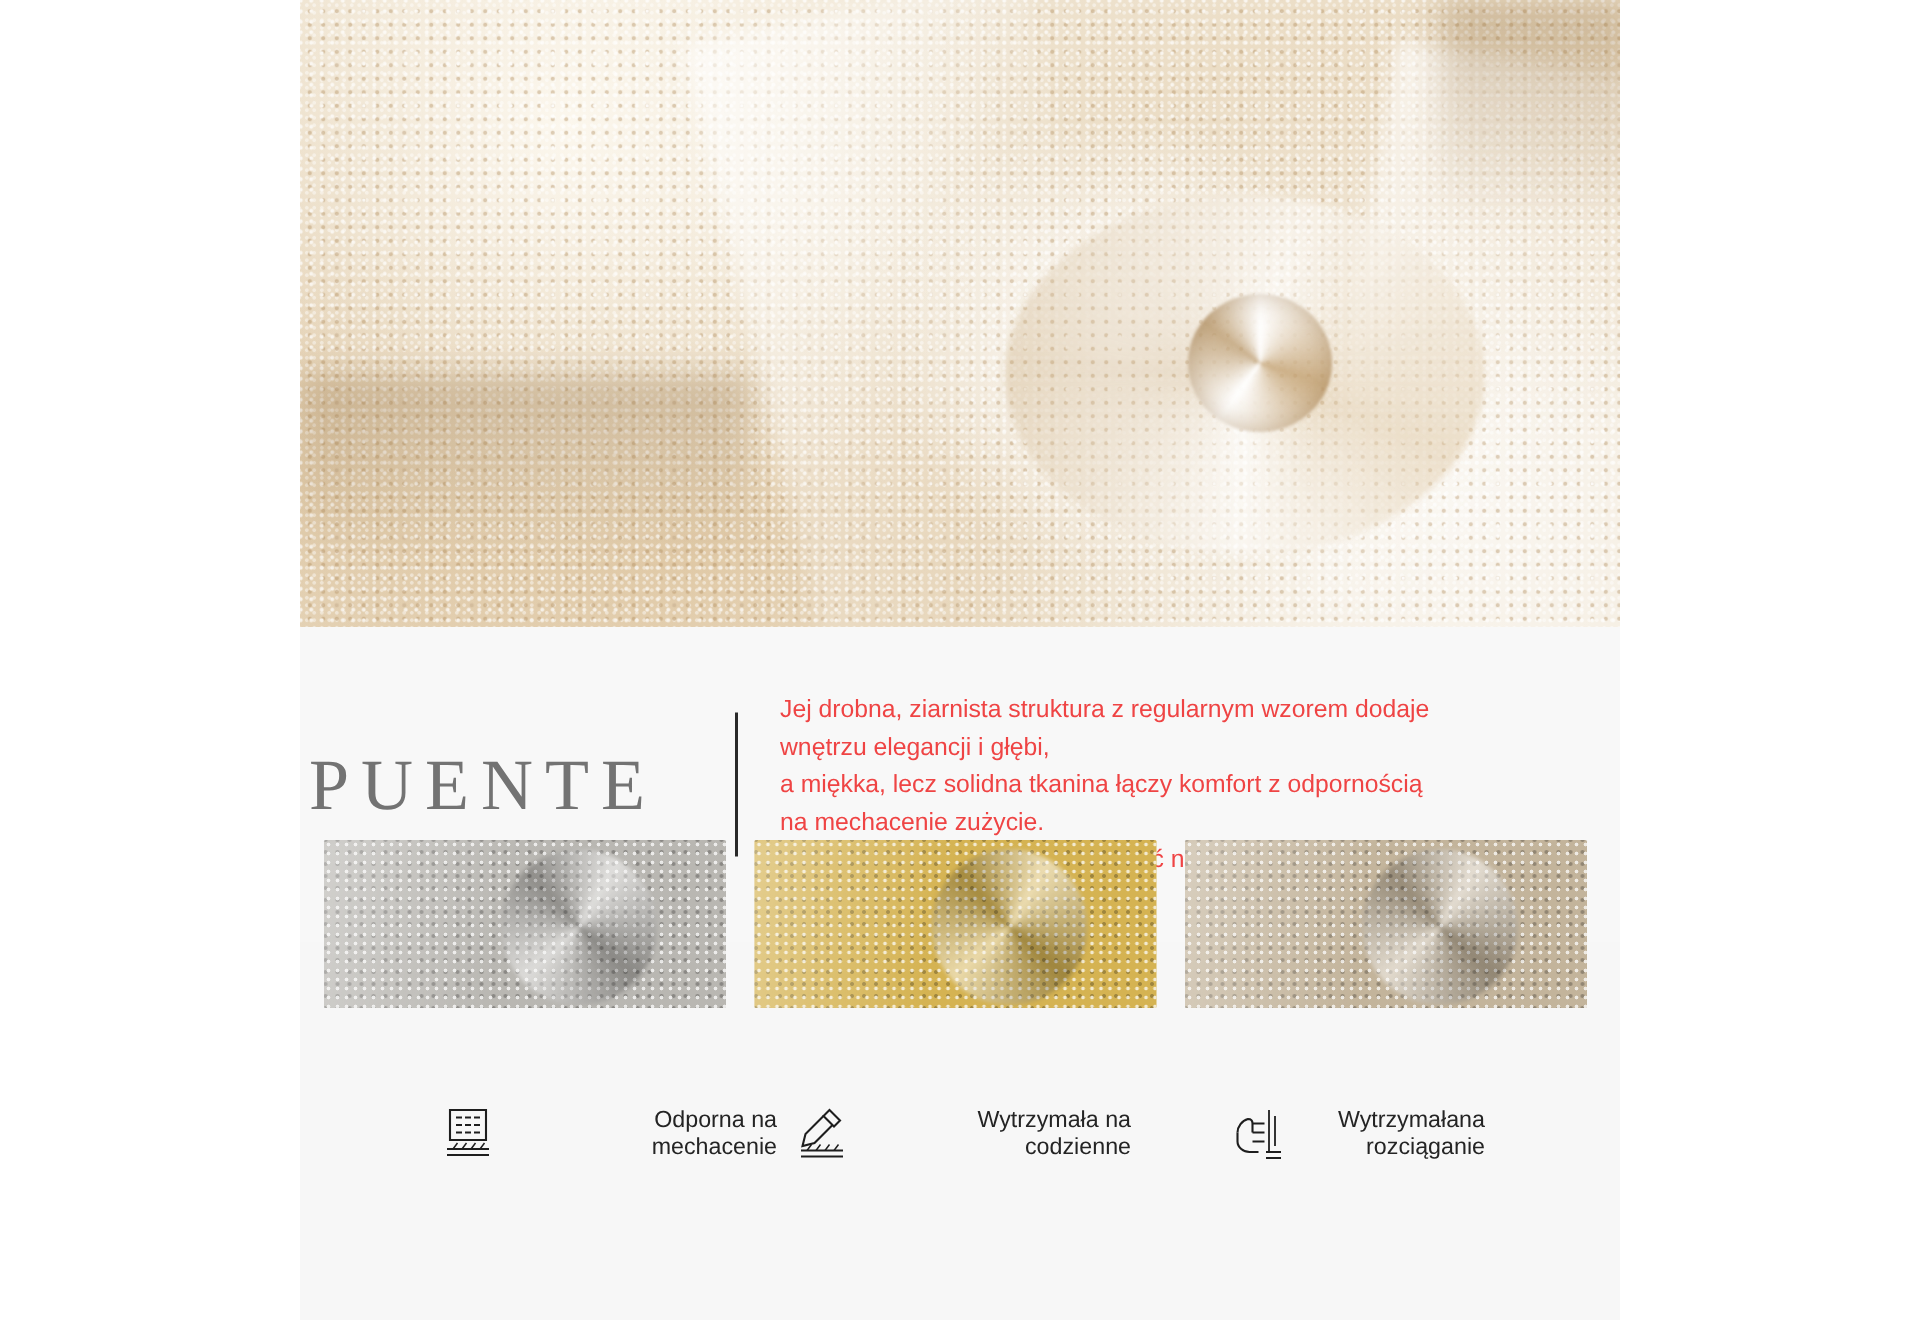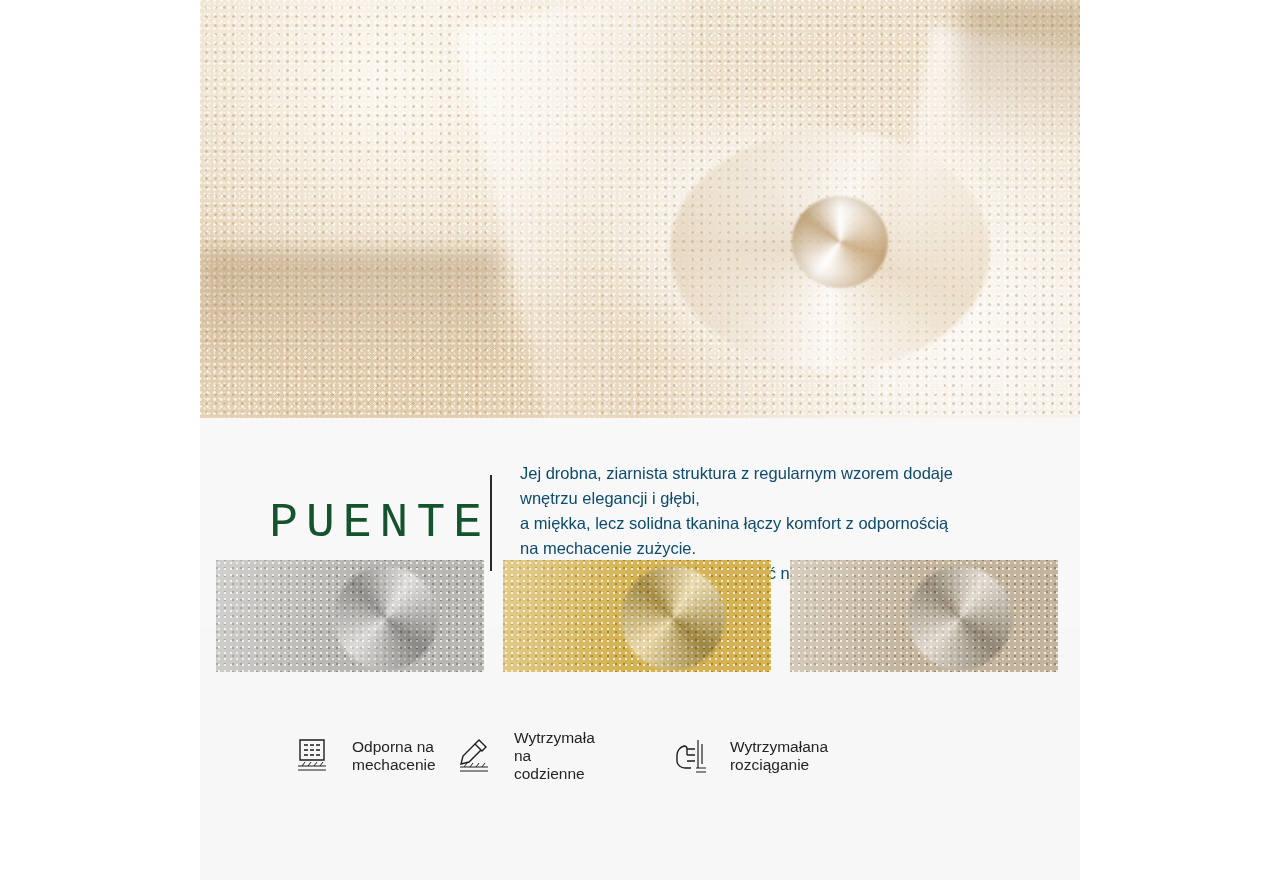--- a/index.html
+++ b/index.html
@@ -117,38 +117,38 @@
     left: 0;
     top: 418px;
     width: 880px;
     height: 210px;
     background: #f8f8f8;
     display: flex;
     align-items: center;
   }
   .brand {
     width: 290px;
-    text-align: right;
-    font-family: Liberation Mono, monospace;
+    text-align: left;
+    font-family: Liberation Serif, serif;
     font-size: 48px;
     letter-spacing: 8px;
-    color: #14532d;
+    color: #737373;
     padding-left: 6px;
     box-sizing: border-box;
   }
   .divider {
     width: 2px;
     height: 96px;
     background: #2a2a2a;
     margin-right: 28px;
   }
   .desc {
     flex: 1;
     padding-right: 26px;
-    color: #0c4a6e;
+    color: #ef4444;
     font-size: 16.5px;
     line-height: 25px;
   }
   .desc p { margin: 0; }
   .spec {
     margin-top: 2px;
   }
   .spec b { font-weight: bold; }
 
   
@@ -209,23 +209,24 @@
   
   .features {
     position: absolute;
     left: 0;
     top: 688px;
     width: 880px;
     height: 192px;
     padding: 22px 90px 0 90px;
     box-sizing: border-box;
     display: grid;
-    grid-template-columns: 1fr 1fr 1fr 1fr;
+    grid-template-columns: 1fr 1fr 1fr;
     grid-template-rows: 92px 92px;
     column-gap: 8px;
+    text-align: right;
   }
   .feature {
     display: flex;
     align-items: center;
     gap: 18px;
   }
   .feature .ico {
     width: 44px;
     height: 46px;
     flex: 0 0 44px;

